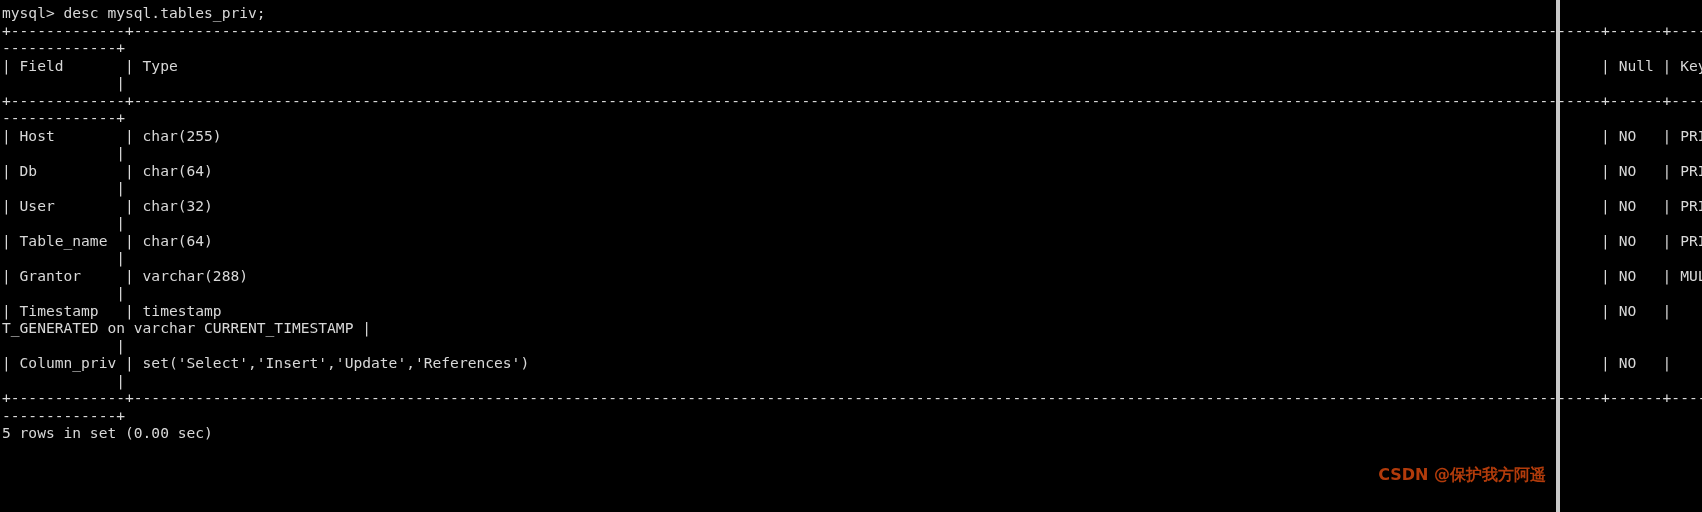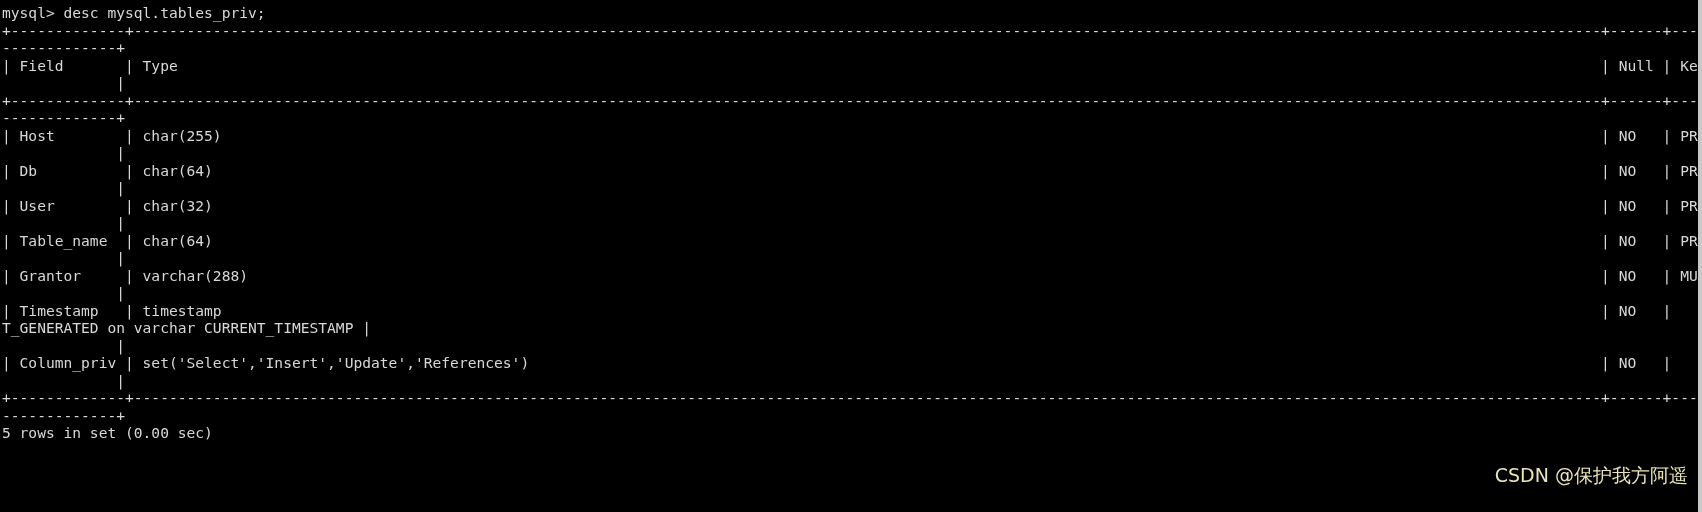--- a/index.html
+++ b/index.html
@@ -8,21 +8,21 @@
     background: #000000;
   }
   body {
     width: 1702px;
     height: 512px;
     overflow: hidden;
     font-family: "DejaVu Sans Mono", "Liberation Mono", monospace;
   }
   #terminal {
     position: relative;
-    width: 1702px;
+    width: 1560px;
     height: 512px;
     background: #000000;
     padding: 3px;
     box-sizing: border-box;
   }
   .term-line {
     display: block;
     white-space: pre;
     font-family: "DejaVu Sans Mono", "Liberation Mono", monospace;
     font-size: 14.6px;
@@ -34,26 +34,27 @@
   #screen {
     position: absolute;
     left: 2px;
     top: 4px;
     width: 1700px;
   }
   .watermark {
     position: absolute;
     right: 14px;
     bottom: 26px;
-    color: #fef9c3;
+    color: #c2410c;
     font-family: "DejaVu Sans", "Liberation Sans", sans-serif;
-    font-size: 19px;
+    font-size: 16px;
     line-height: 22px;
     white-space: pre;
     opacity: 0.92;
+    font-weight: bold;
   }
   .scrollbar-edge {
     position: absolute;
     right: 0;
     top: 0;
     width: 4px;
     height: 512px;
     background: #c9c9c9;
   }
 </style>

